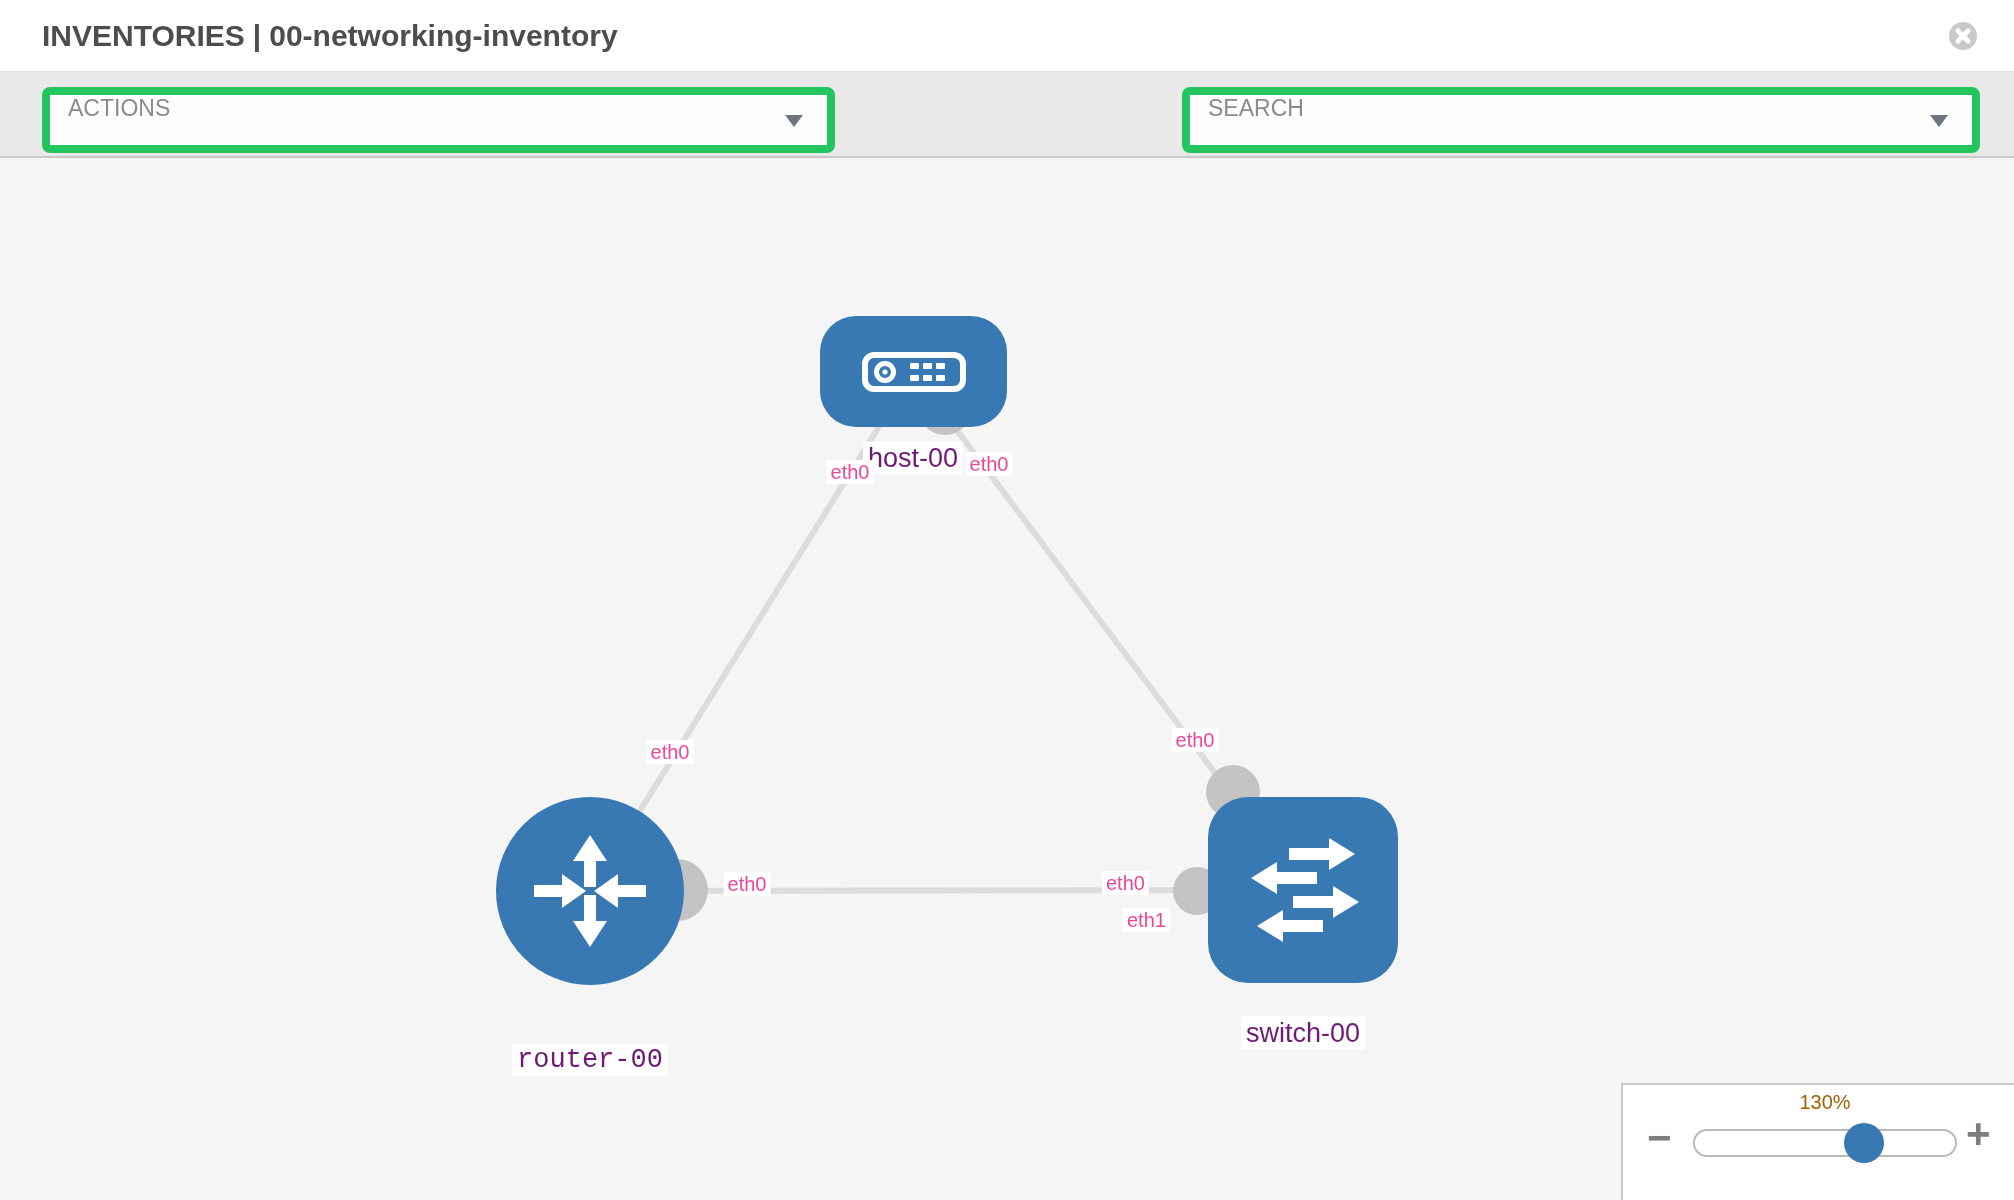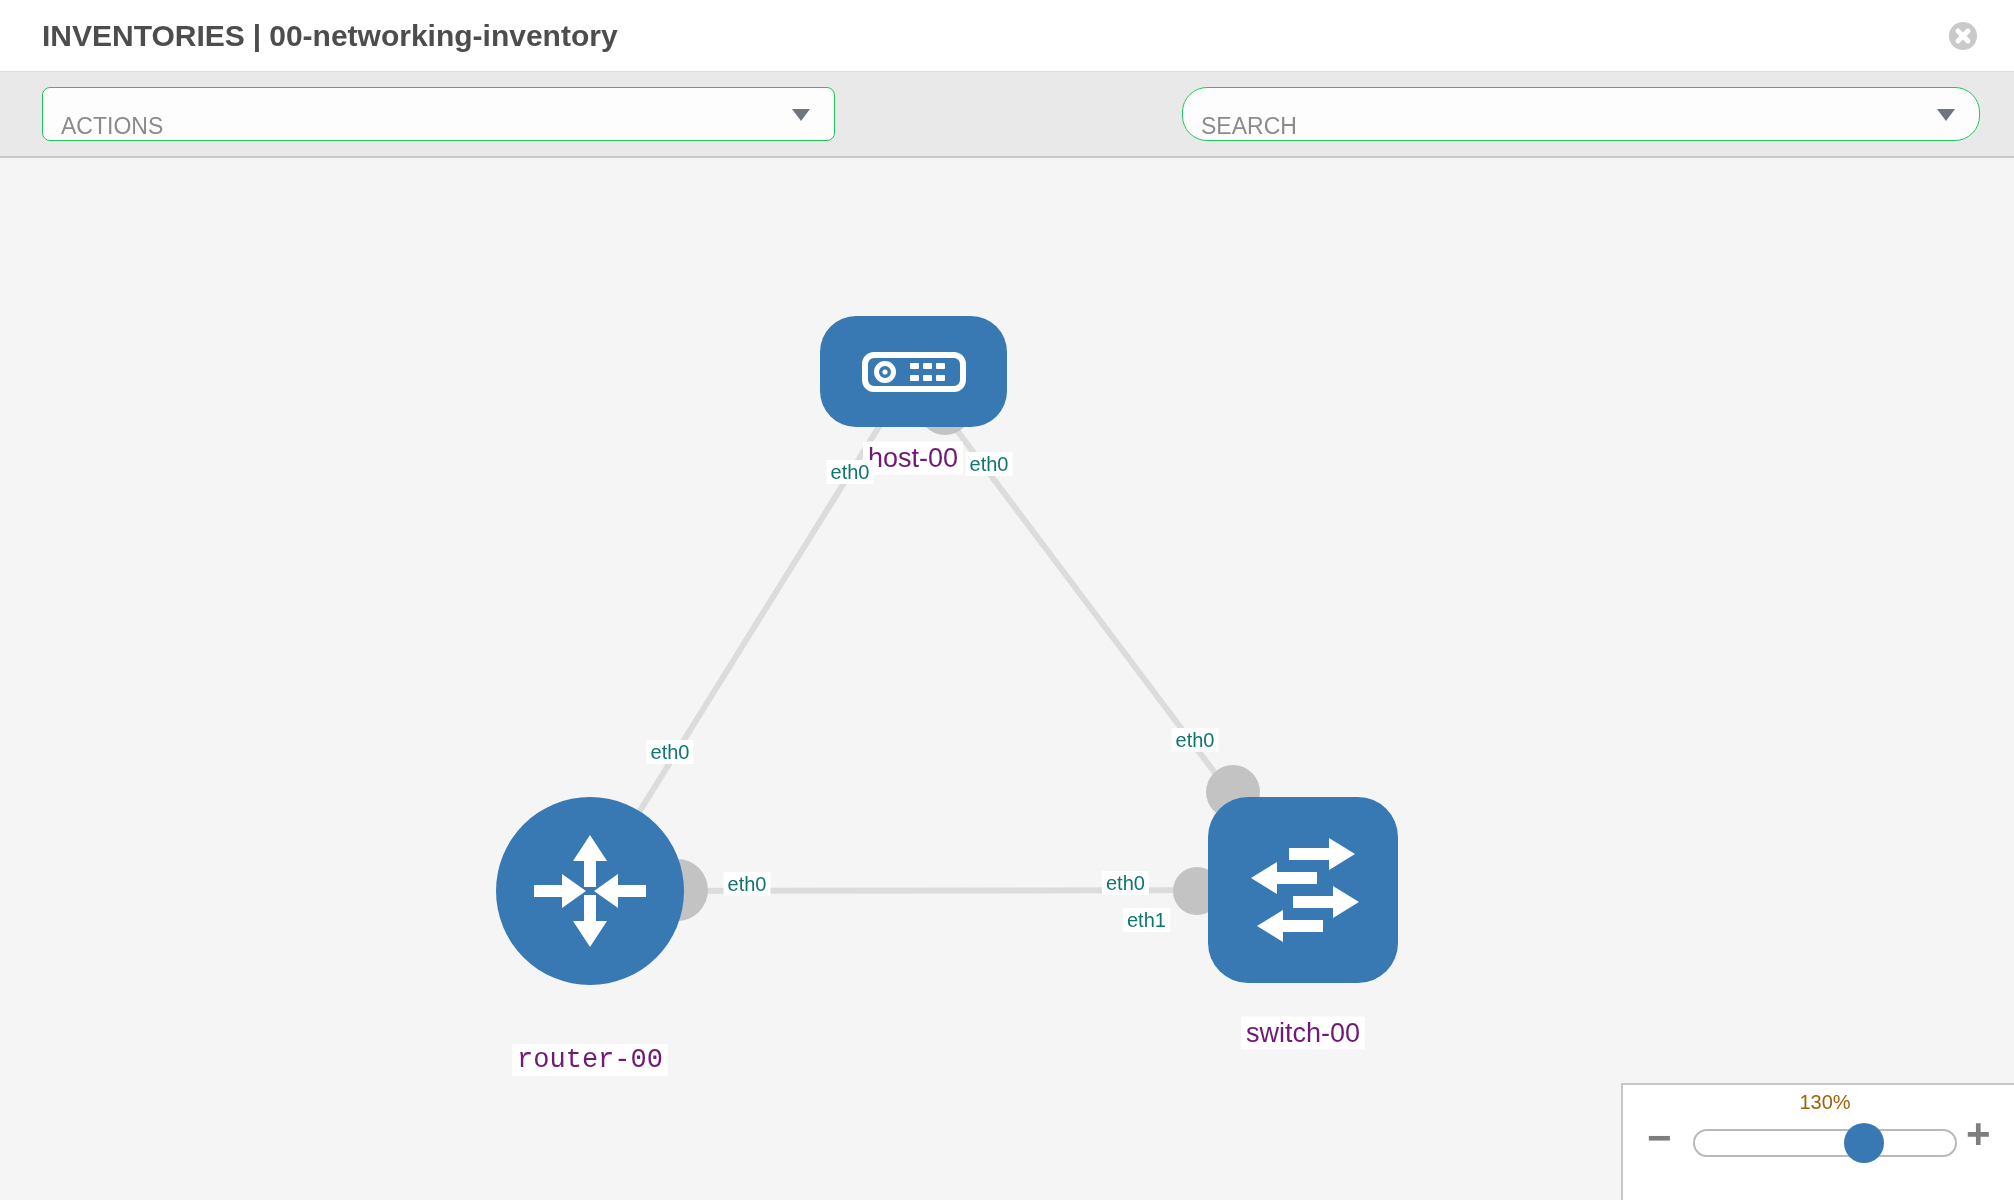--- a/index.html
+++ b/index.html
@@ -8,48 +8,48 @@
   
   .header{position:relative;width:100%;height:71px;background:#ffffff;}
   .page-title{position:absolute;left:42px;top:50%;transform:translateY(-50%);
     font-size:30px;font-weight:700;color:#4d4d4d;white-space:nowrap;}
   .page-title span{margin-right:8px;}
   .close-btn{position:absolute;right:36px;top:21px;width:30px;height:30px;cursor:pointer;}
 
   
   .toolbar{position:relative;width:100%;height:87px;background:#e9e9e9;
     border-top:1px solid #dddddd;border-bottom:2px solid #c9c9c9;box-sizing:border-box;}
-  .select-box{position:absolute;top:15px;height:54px;background:#fdfdfd;border:1px solid #22c55e;
-    border-radius:8px;box-sizing:border-box;display:flex;align-items:flex-end;cursor:pointer;}
+  .select-box{position:absolute;top:15px;height:66px;background:#fdfdfd;border:8px solid #22c55e;
+    border-radius:8px;box-sizing:border-box;display:flex;align-items:flex-start;cursor:pointer;}
   .select-box .sel-text{margin-left:18px;font-size:23px;color:#8b8b8b;}
   .caret{position:absolute;right:24px;top:50%;margin-top:-5px;width:0;height:0;
     border-left:9px solid transparent;border-right:9px solid transparent;border-top:12px solid #6e757e;}
   .actions-box{left:42px;width:793px;}
-  .search-box{left:1182px;width:798px;border-radius:25px;}
+  .search-box{left:1182px;width:798px;}
   .tool-btn{position:absolute;top:96px;width:38px;height:38px;cursor:pointer;}
   .tool-btn.wrench{left:1047px;}
   .tool-btn.key{left:1115px;}
 
   
   .canvas{position:relative;width:2014px;height:1042px;background:#f5f5f5;overflow:hidden;}
   .links-svg{position:absolute;left:0;top:0;}
 
   .node{position:absolute;background:#3879b4;display:flex;align-items:center;justify-content:center;cursor:pointer;}
   .node-host{left:820px;top:158px;width:187px;height:111px;border-radius:36px;}
   .node-router{left:496px;top:639px;width:188px;height:188px;border-radius:50%;}
   .node-switch{left:1208px;top:639px;width:190px;height:186px;border-radius:40px;}
 
   .node-label{position:absolute;transform:translate(-50%,-50%);background:#ffffff;
     padding:1px 5px;font-size:27px;color:#701a75;white-space:nowrap;}
   .label-host{left:913px;top:300px;}
   .label-router{left:590px;top:902px;font-family:Liberation Mono, monospace;}
   .label-switch{left:1303px;top:875px;text-align:right;}
 
   .iface-label{position:absolute;transform:translate(-50%,-50%);background:#ffffff;
-    padding:1px 4px;font-size:20px;color:#0f766e;white-space:nowrap;line-height:22px;}
+    padding:1px 4px;font-size:20px;color:#ec4899;white-space:nowrap;line-height:22px;}
   .iface-l0s{left:850px;top:314px;}
   .iface-l0t{left:670px;top:594px;}
   .iface-l1s{left:989px;top:306px;}
   .iface-l1t{left:1195px;top:582px;}
   .iface-l2s{left:747px;top:726px;}
   .iface-under{left:1102px;top:713px;transform:none;z-index:3;}
   .iface-over{left:1123px;top:750px;transform:none;z-index:4;}
 
   
   .zoom-panel{position:absolute;left:1621px;top:925px;width:420px;height:160px;background:#ffffff;

